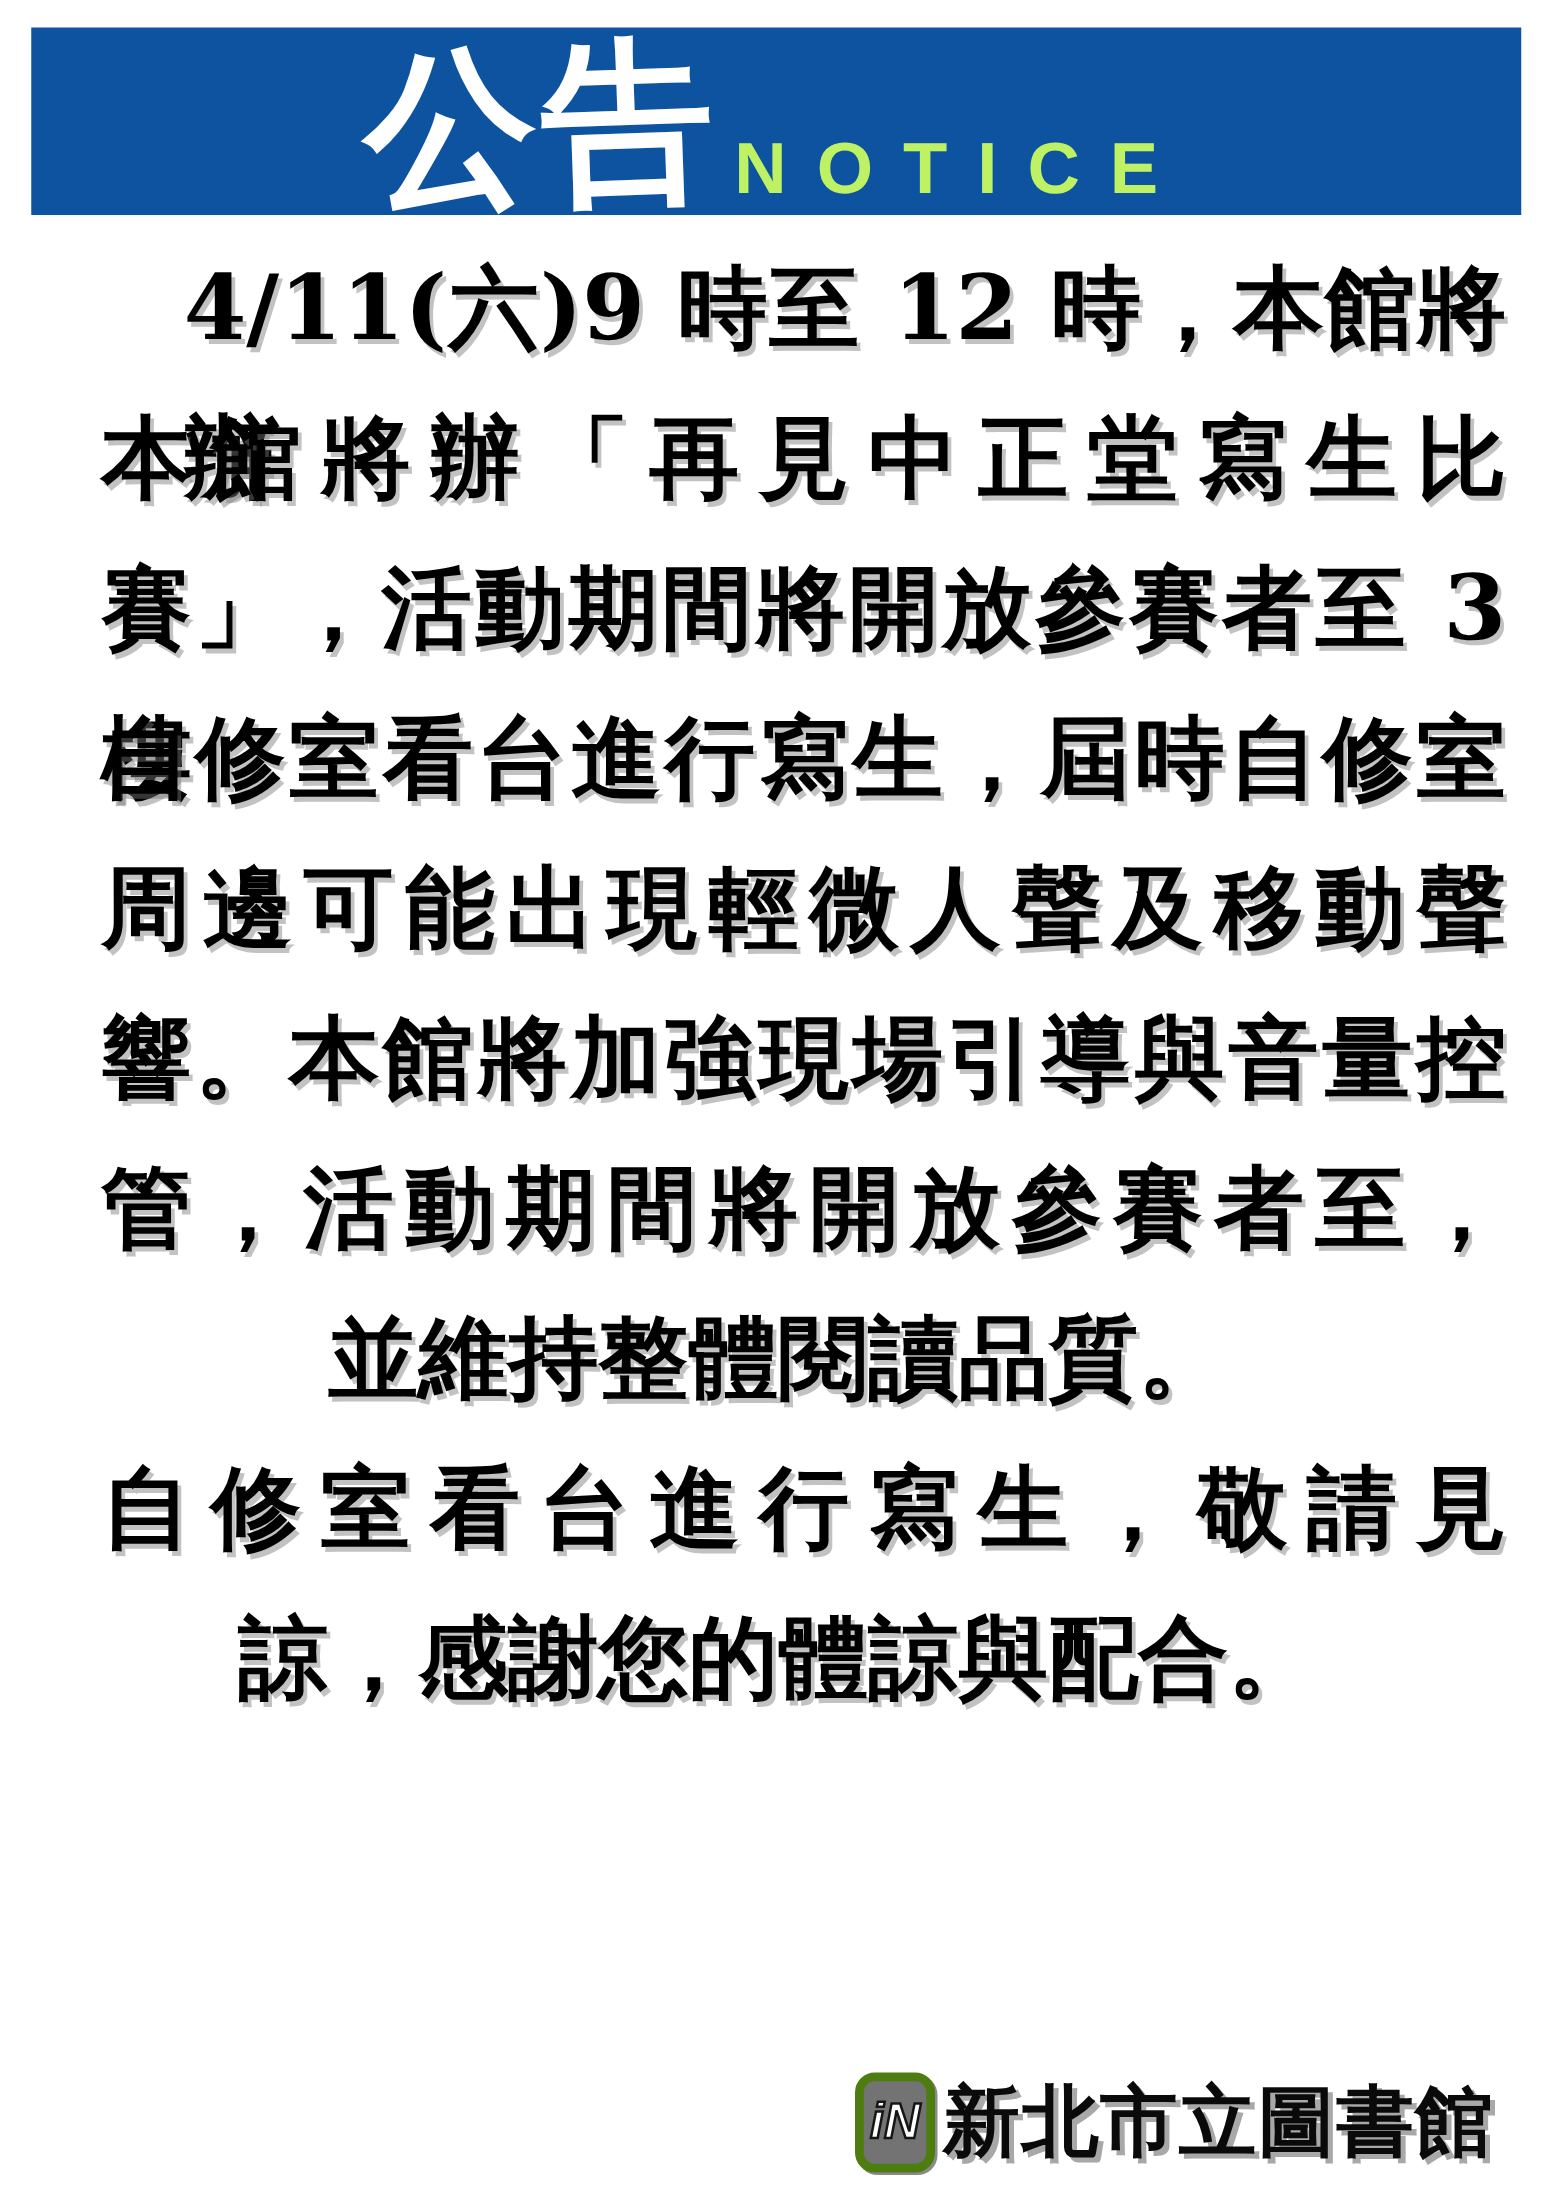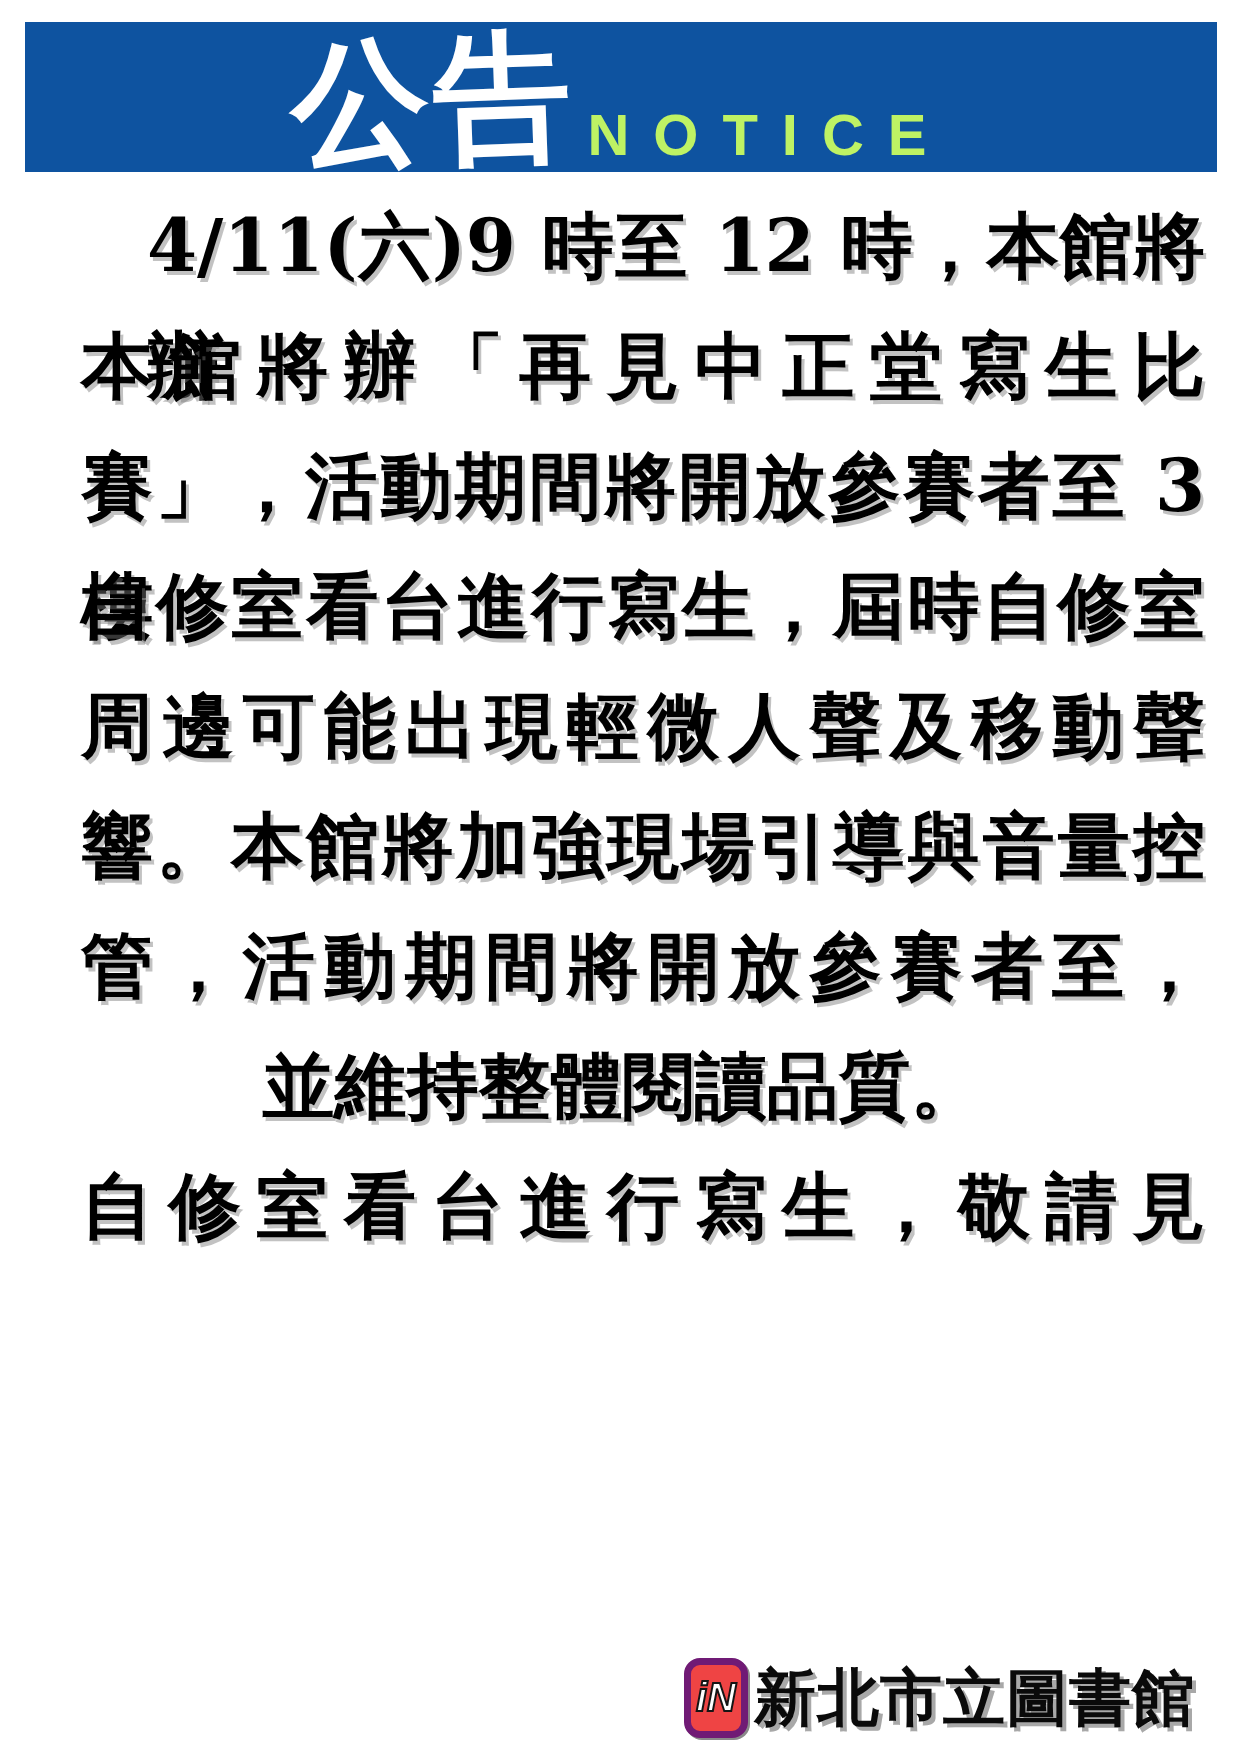--- a/index.html
+++ b/index.html
@@ -31,22 +31,22 @@
   }
   .line { height:120px; line-height:120px; white-space:normal;text-align:center; }
   .line.justify { text-align:justify; text-align-last:justify; text-justify:inter-character;margin-left:41px; }
   .line.indent { padding-left:66px; }
   
   .footer-logo {
     position:absolute; top:1652px; right:46px; height:92px;
     display:flex; align-items:center; gap:6px;
   }
   .logo-icon {
-    width:50px; height:66px; background:#ef4444;
-    border:7px solid #701a75; border-radius:16px;
+    width:50px; height:66px; background:#737373;
+    border:7px solid #4d7c0f; border-radius:16px;
     display:flex; align-items:center; justify-content:center;
     box-shadow:2px 2px 0 #8a8a8a;
   }
   .logo-monogram {
     font-family:"Liberation Sans","DejaVu Sans",sans-serif;
     font-style:italic; font-weight:900; font-size:40px; line-height:1;
     color:#ffffff; -webkit-text-stroke:2px #151515;
     transform:translateY(-1px);
   }
   .logo-text {
@@ -68,20 +68,21 @@
   <main class="body-text">
     <div class="line justify indent">4/11(六)9 時至 12 時，本館將辦</div>
     <div class="line justify">本館將辦「再見中正堂寫生比</div>
     <div class="line justify">賽」，活動期間將開放參賽者至 3 樓</div>
     <div class="line justify">自修室看台進行寫生，屆時自修室</div>
     <div class="line justify">周邊可能出現輕微人聲及移動聲</div>
     <div class="line justify">響。本館將加強現場引導與音量控</div>
     <div class="line justify">管，活動期間將開放參賽者至，</div>
     <div class="line">並維持整體閱讀品質。</div>
     <div class="line justify">自修室看台進行寫生，敬請見</div>
+    <div class="line">諒，感謝您的體諒與配合。</div>
   </main>
 
   <footer class="footer-logo">
     <span class="logo-icon">
       <span class="logo-monogram">iN</span>
     </span>
     <span class="logo-text">新北市立圖書館</span>
   </footer>
 
 </div>

